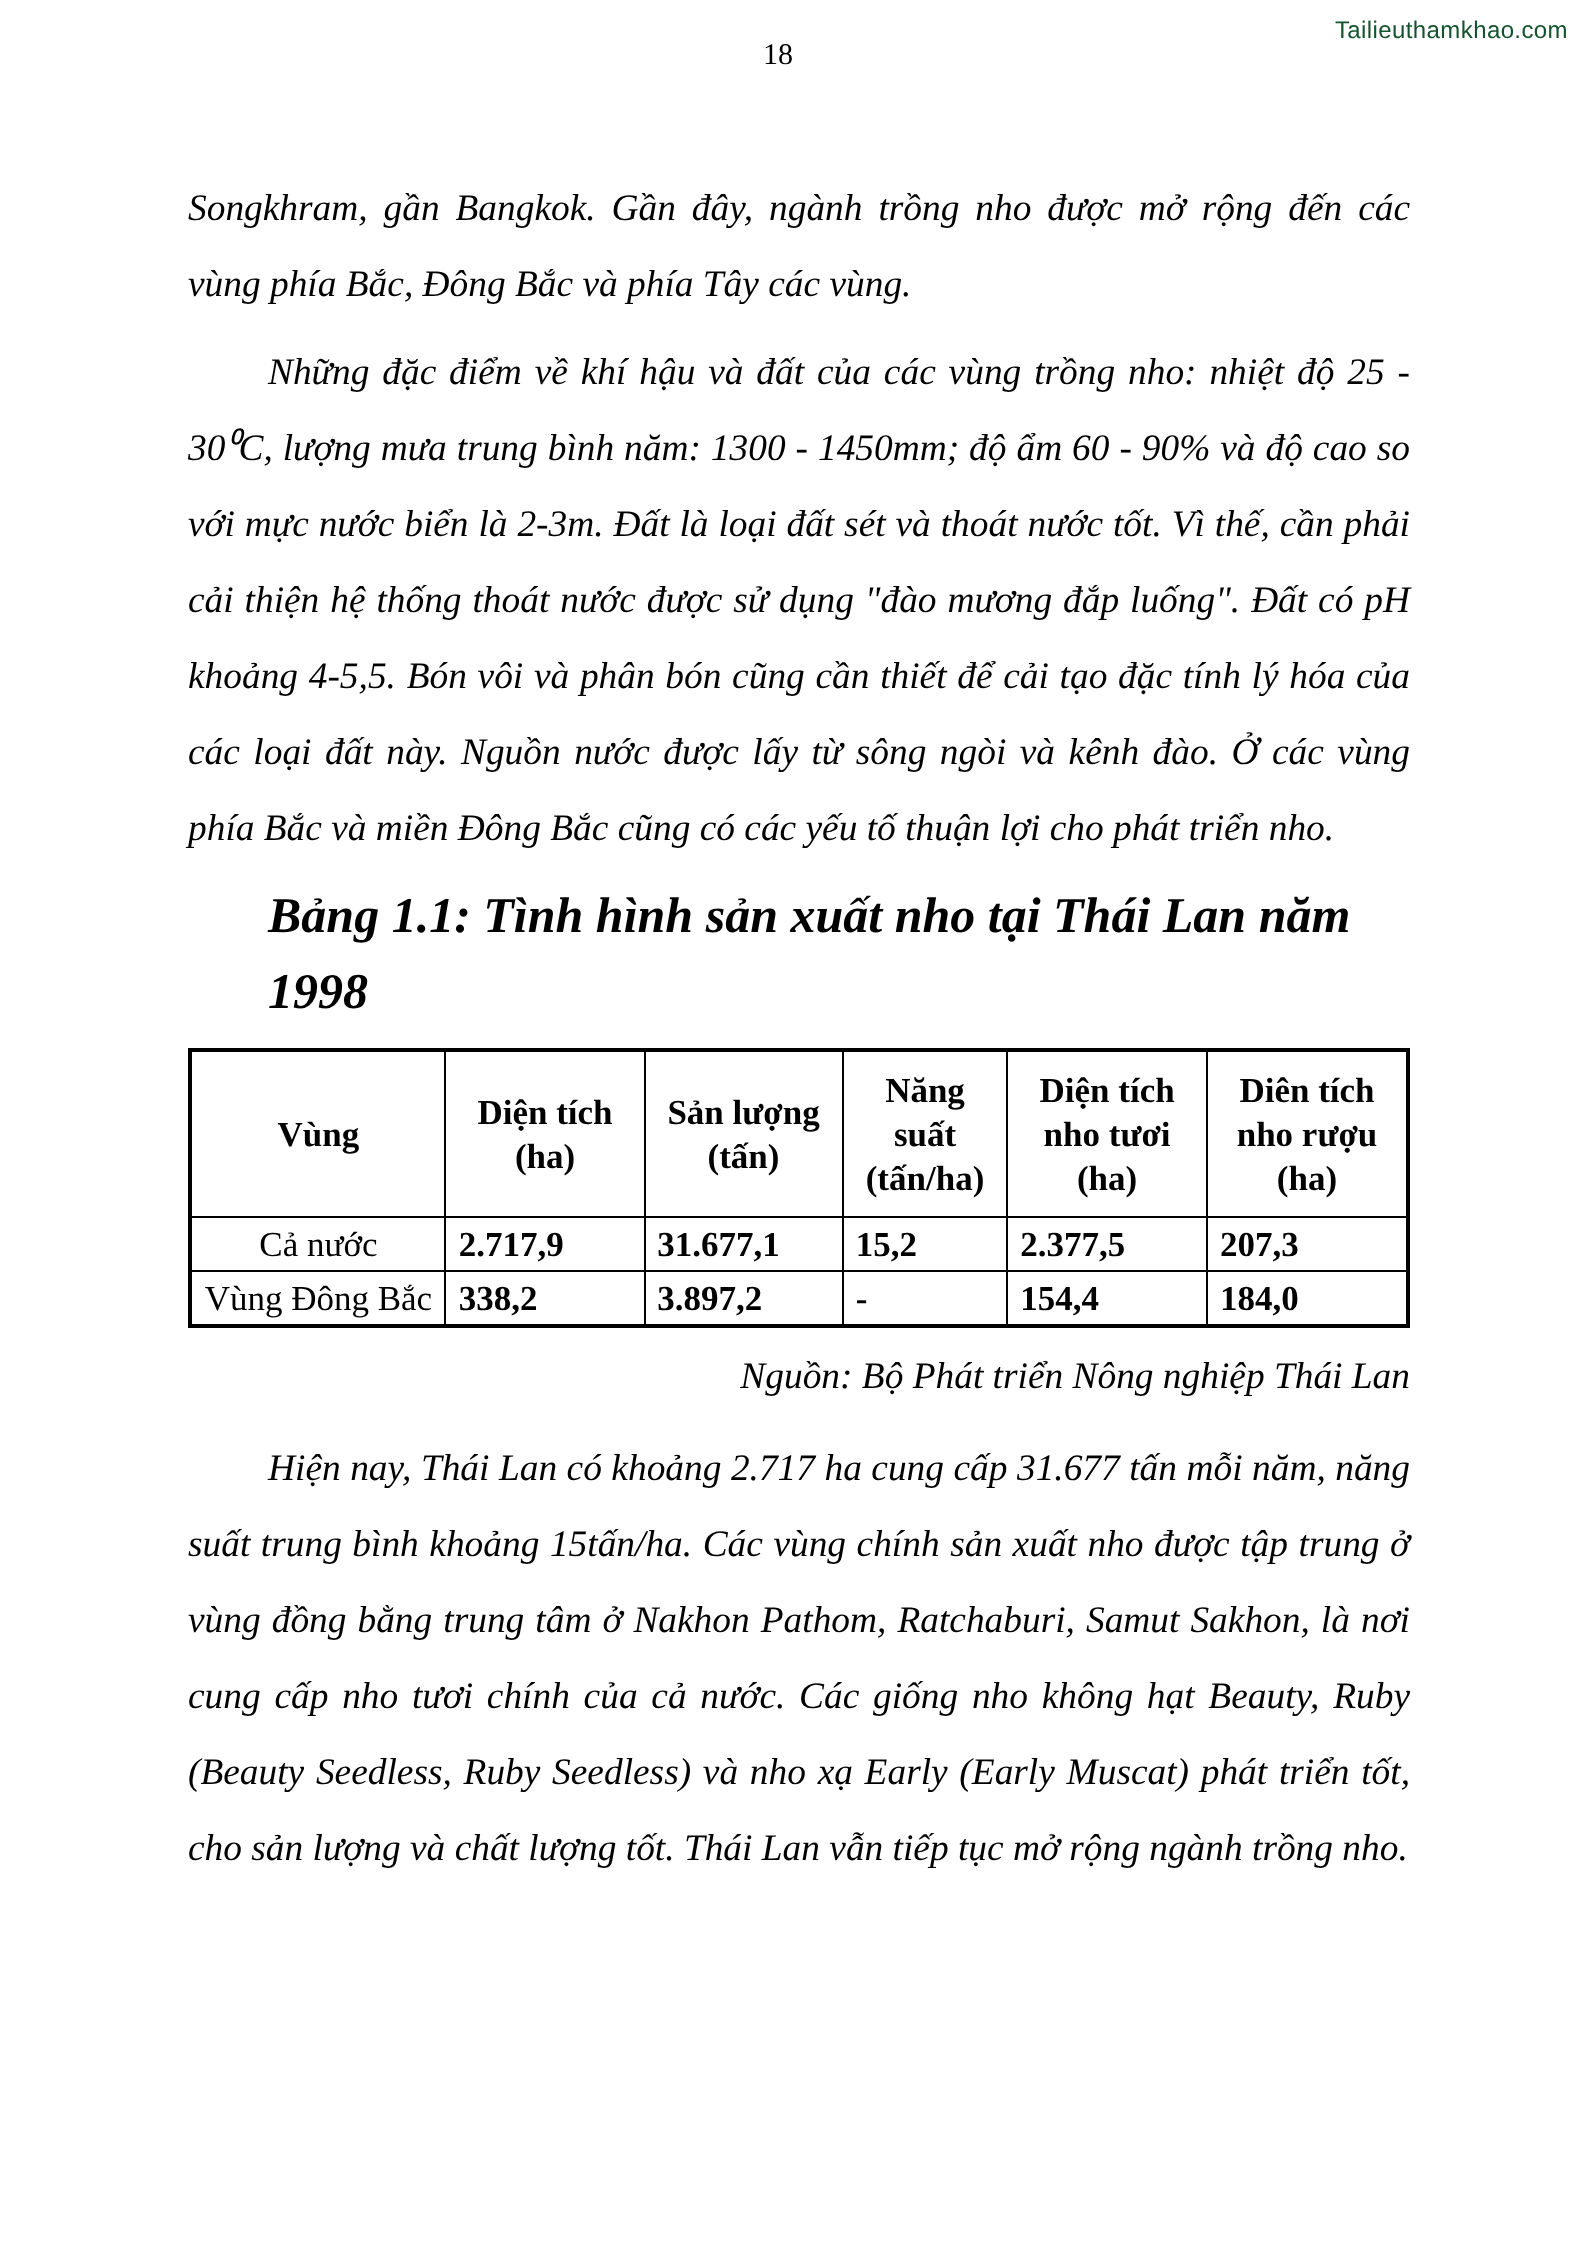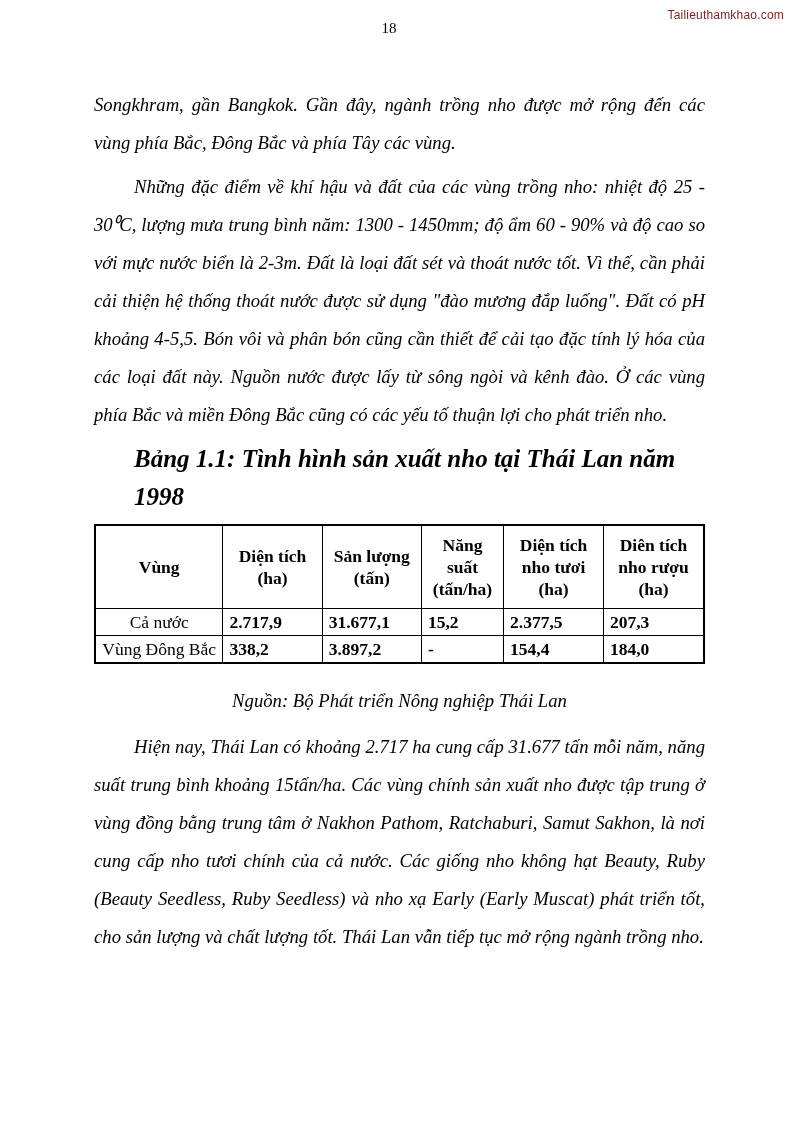--- a/index.html
+++ b/index.html
@@ -14,21 +14,21 @@
     color: #000000;
     padding: 86px 89px 0 94px;
     overflow: hidden;
   }
   .watermark {
     position: absolute;
     top: 8px;
     right: 10px;
     font-family: "Liberation Sans", sans-serif;
     font-size: 12px;
-    color: #7f1d1d;
+    color: #14532d;
     letter-spacing: 0.2px;
   }
   .page-number {
     position: absolute;
     top: 20px;
     left: 0;
     right: 16px;
     text-align: center;
     font-weight: normal;
     font-size: 15px;
@@ -76,23 +76,23 @@
   td.cell-center { text-align: center; font-weight: bold; }
   th:nth-child(1) { width: 21%; }
   th:nth-child(2) { width: 16.3%; }
   th:nth-child(3) { width: 16.3%; }
   th:nth-child(4) { width: 13.5%; }
   th:nth-child(5) { width: 16.4%; }
   th:nth-child(6) { width: 16.5%; }
   .source {
     font-size: 18.7px;
     font-style: italic;
-    text-align: center;
+    text-align: right;
     line-height: 38px;
-    margin: 18px 0 8px 0;
+    margin: 6px 0 8px 0;
     font-family: Liberation Serif, serif;
   }
 </style>
 </head>
 <body>
 
 <div class="page">
   <div class="watermark">Tailieuthamkhao.com</div>
   <div class="page-number">18</div>
 

